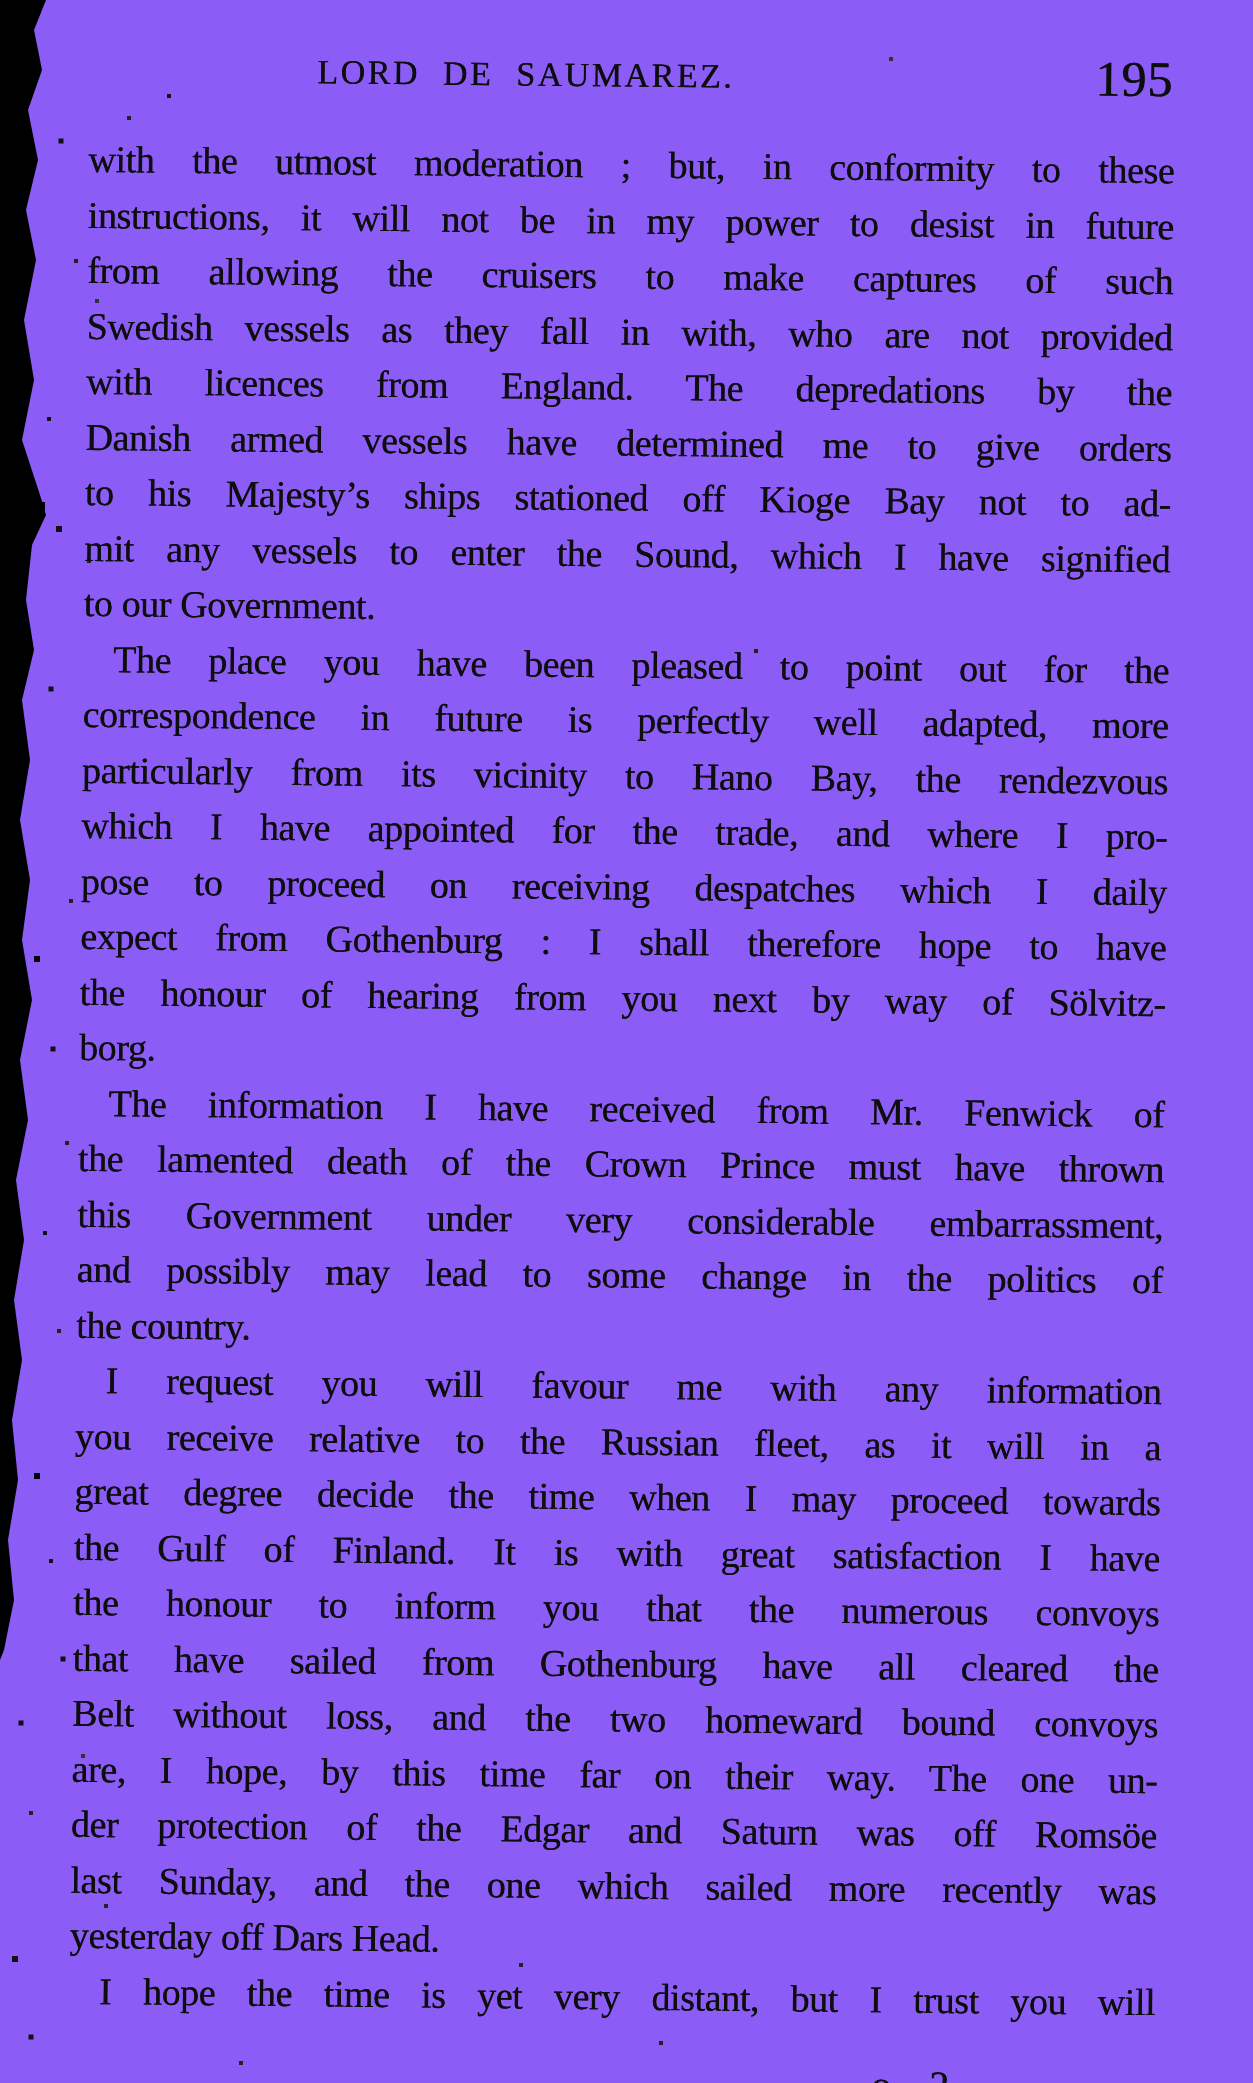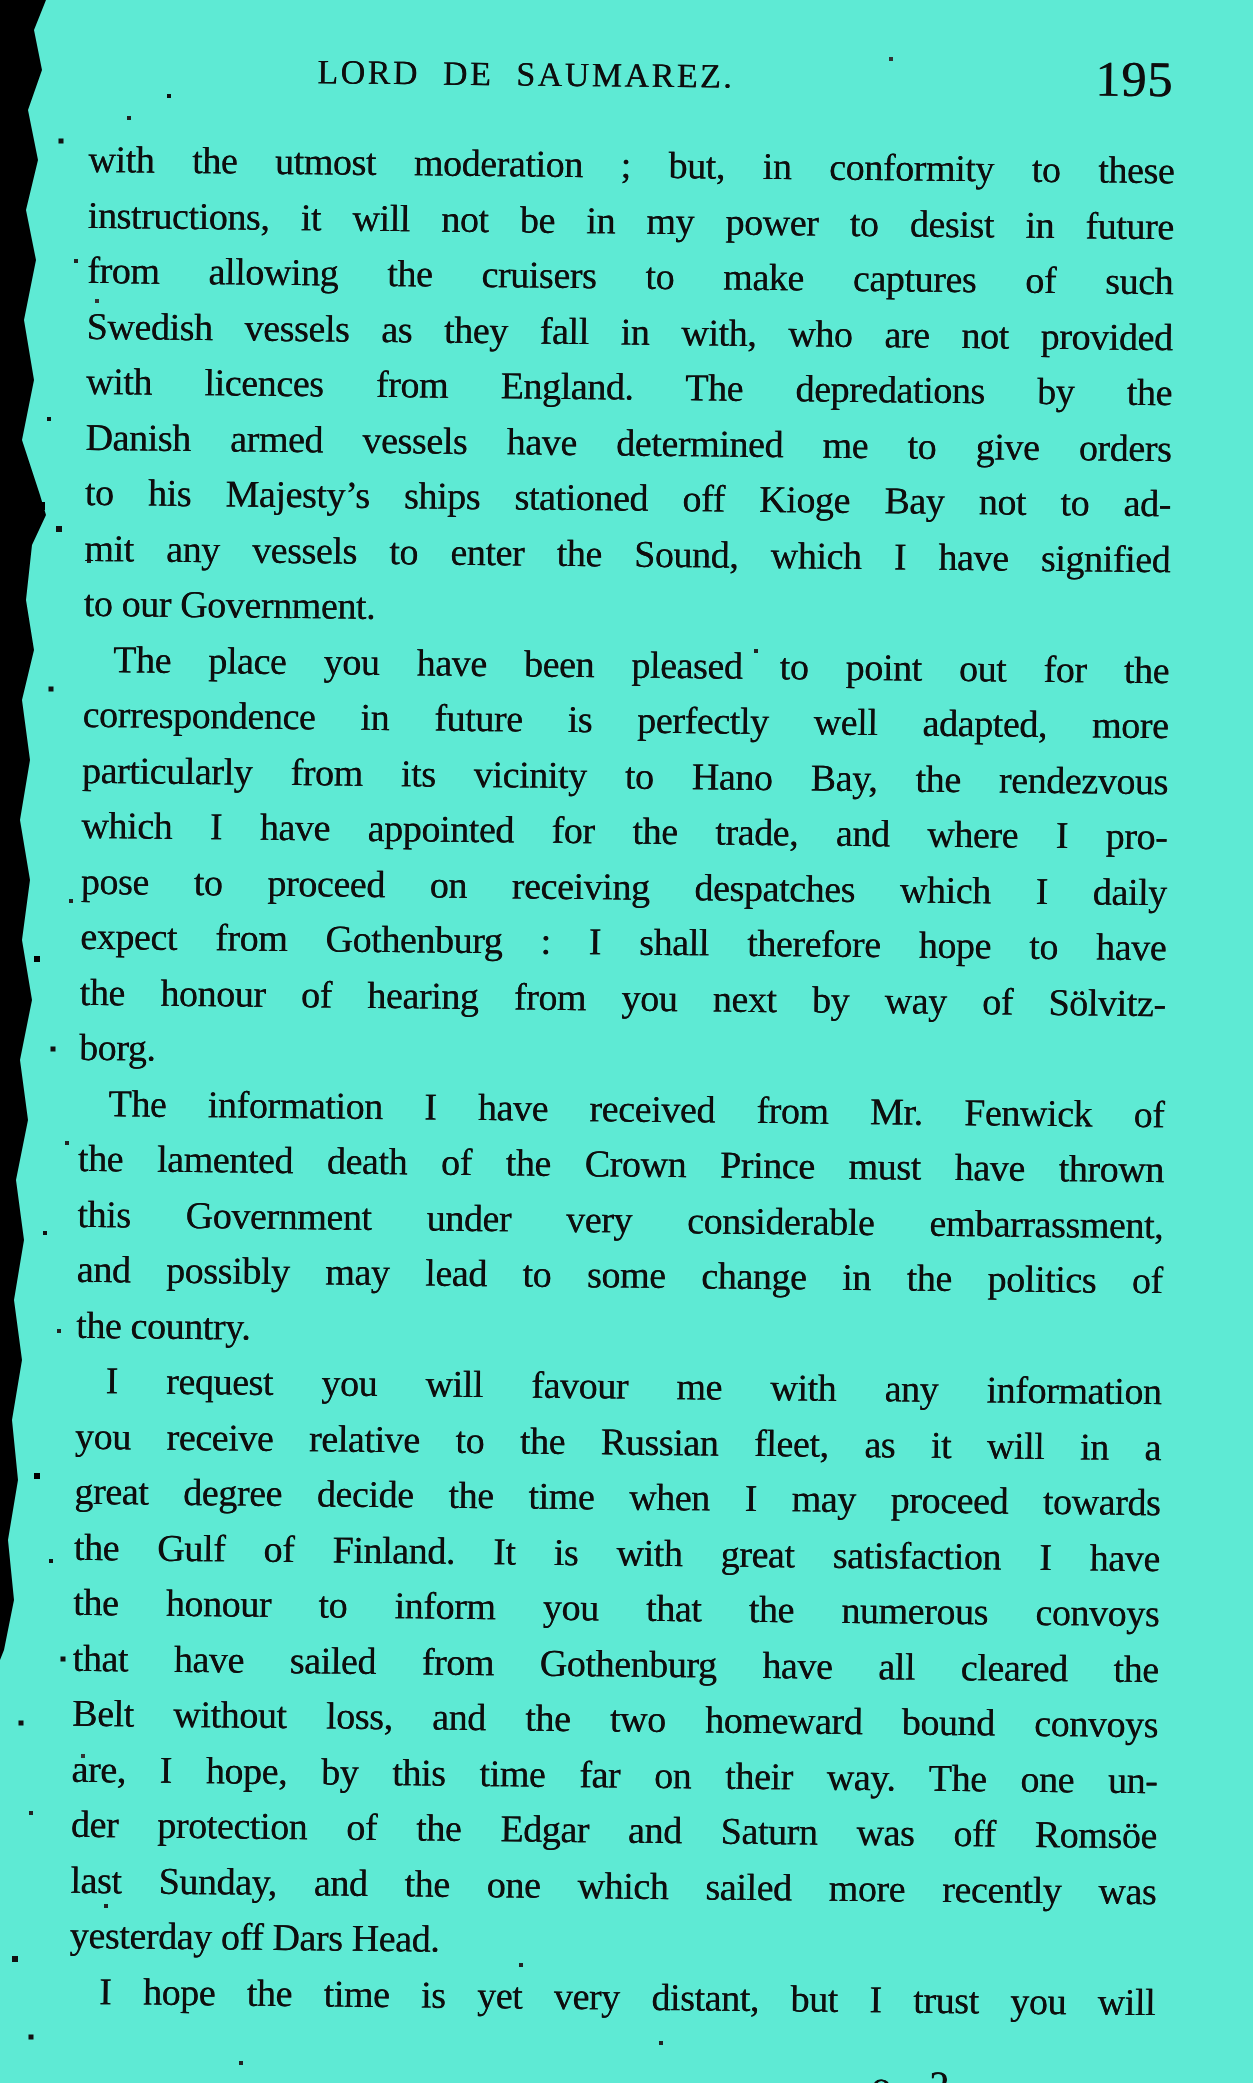--- a/index.html
+++ b/index.html
@@ -4,21 +4,21 @@
 <style>
   html, body {
     margin: 0;
     padding: 0;
     background: #ffffff;
   }
   #page {
     position: relative;
     width: 1253px;
     height: 2083px;
-    background: #5eead4;
+    background: #8b5cf6;
     overflow: hidden;
     font-family: "Liberation Serif", "DejaVu Serif", serif;
     color: #0e0e0e;
   }
   
   #scan-layer {
     position: absolute;
     left: 0; top: 0;
     width: 1253px;
     height: 2083px;

